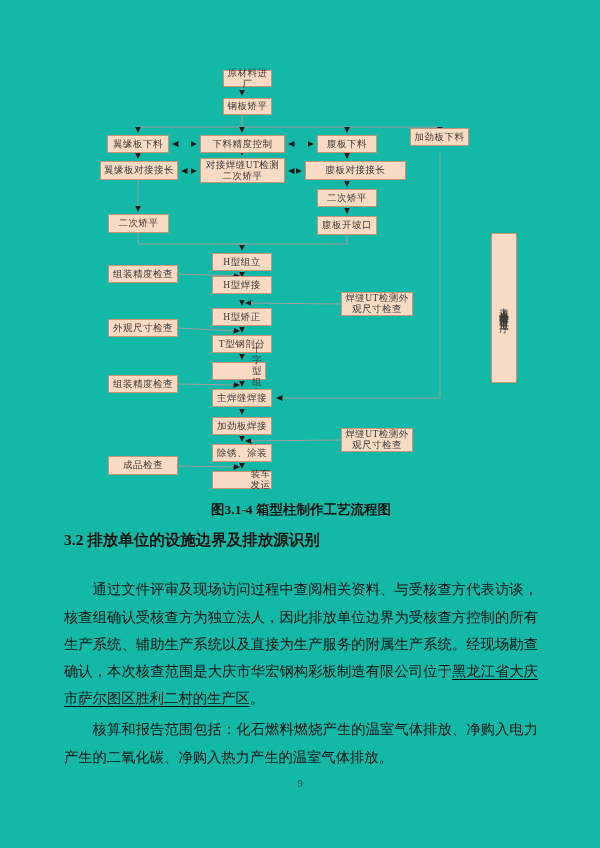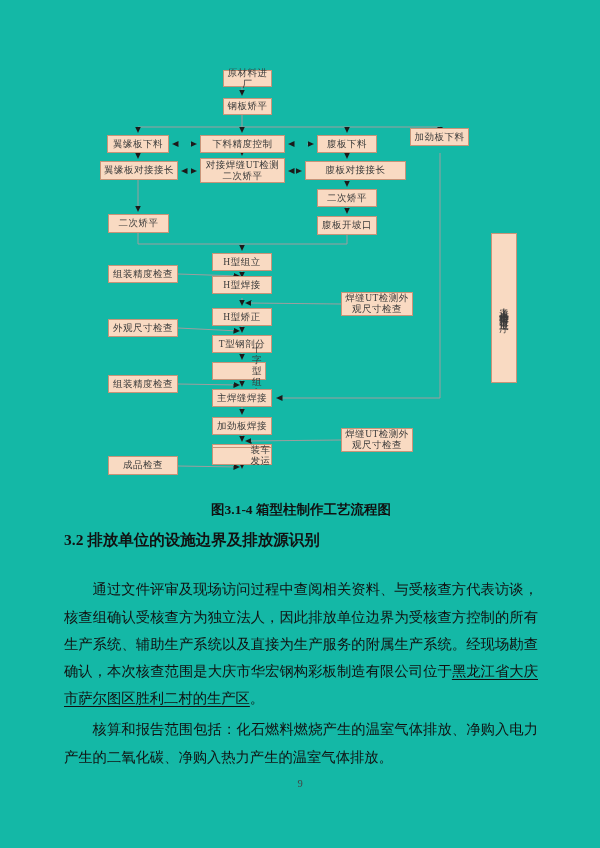--- a/index.html
+++ b/index.html
@@ -152,21 +152,21 @@
       <div class="fc-box" style="left: 108px; top: 319px; width: 70px; height: 18px;">外观尺寸检查</div>
       <div class="fc-box" style="left: 212px; top: 335px; width: 60px; height: 18px;">T型钢剖分</div>
       <div class="fc-box" style="left: 212px; top: 362px; width: 54px; height: 18px; padding-left: 36px;">十字型组立</div>
       <div class="fc-box" style="left: 108px; top: 375px; width: 70px; height: 18px;">组装精度检查</div>
       <div class="fc-box" style="left: 212px; top: 389px; width: 60px; height: 18px;">主焊缝焊接</div>
       <div class="fc-box" style="left: 212px; top: 417px; width: 60px; height: 18px;">加劲板焊接</div>
       <div class="fc-box" style="left: 341px; top: 428px; width: 72px; height: 24px;">焊缝UT检测外
 观尺寸检查</div>
       <div class="fc-box" style="left: 212px; top: 444px; width: 60px; height: 18px;">除锈、涂装</div>
       <div class="fc-box" style="left: 108px; top: 456px; width: 70px; height: 19px;">成品检查</div>
-      <div class="fc-box" style="left: 212px; top: 447px; width: 60px; height: 18px; padding-left: 37px;">装车发运</div>
+      <div class="fc-box" style="left: 212px; top: 471px; width: 60px; height: 18px; padding-left: 37px;">装车发运</div>
       <div class="fc-box vertical" style="left: 491px; top: 233px; width: 26px; height: 150px;">上道工序合格后方可进行下一道工序</div>
     </div>
 
   <div class="doc-caption">图3.1-4 箱型柱制作工艺流程图</div>
 
   <div class="doc-heading">3.2 排放单位的设施边界及排放源识别</div>
 
   <p class="doc-para" id="para2">核算和报告范围包括：化石燃料燃烧产生的温室气体排放、净购入电力产生的二氧化碳、净购入热力产生的温室气体排放。</p>
 
   <p class="doc-para" id="para1"><span>通过文件评审及现场访问过程中查阅相关资料、与受核查方代表访谈，核查组确认受核查方为独立法人，因此排放单位边界为受核查方控制的所有生产系统、辅助生产系统以及直接为生产服务的附属生产系统。经现场勘查确认，本次核查范围是大庆市华宏钢构彩板制造有限公司位于</span><span class="u">黑龙江省大庆市萨尔图区胜利二村的生产区</span><span>。</span></p>

